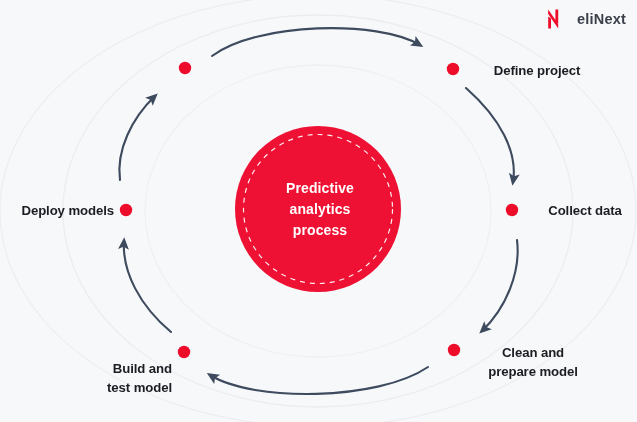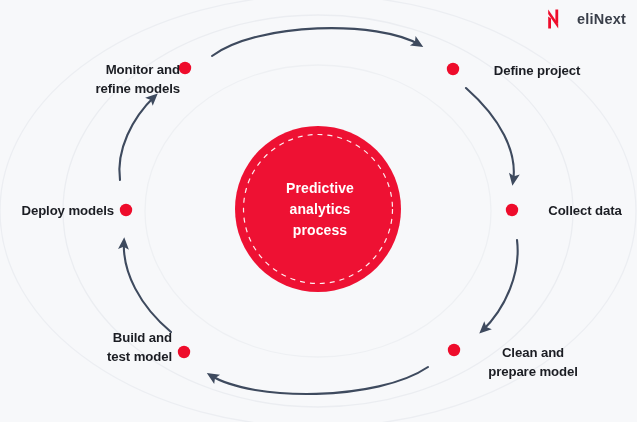--- a/index.html
+++ b/index.html
@@ -34,21 +34,21 @@
     line-height: 1.45;
     white-space: pre-line;
     letter-spacing: -0.1px;
   }
   .node-label.right-side { text-align: center; }
   .node-label.left-side  { text-align: right; }
 
   
   #label-monitor  { left: 68px;  top: 60px;  width: 112px; }
   #label-deploy   { left: 8px;   top: 201px; width: 106px; }
-  #label-build    { left: 76px;  top: 328px; width: 96px;  }
+  #label-build    { left: 76px;  top: 359px; width: 96px;  }
   #label-define   { left: 467px; top: 61px;  width: 140px; }
   #label-collect  { left: 525px; top: 201px; width: 120px; }
   #label-clean    { left: 468px; top: 343px; width: 130px; }
 
   .center-text {
     position: absolute;
     left: 240px;
     top: 178px;
     width: 160px;
     text-align: center;
@@ -116,22 +116,20 @@
       <circle cx="184" cy="352" r="6.2" fill="#ee0c2b"></circle>
       <circle cx="126" cy="210" r="6.2" fill="#ee0c2b"></circle>
       <circle cx="185" cy="68" r="6.2" fill="#ee0c2b"></circle>
     </g>
   </svg>
 
   <div class="center-text">Predictive
 analytics
 process</div>
 
-  <div class="node-label left-side" id="label-monitor">Monitor and
-refine models</div>
 
   <div class="node-label left-side" id="label-deploy">Deploy models</div>
 
   <div class="node-label left-side" id="label-build">Build and
 test model</div>
 
   <div class="node-label right-side" id="label-define">Define project</div>
 
   <div class="node-label right-side" id="label-collect">Collect data</div>
 

